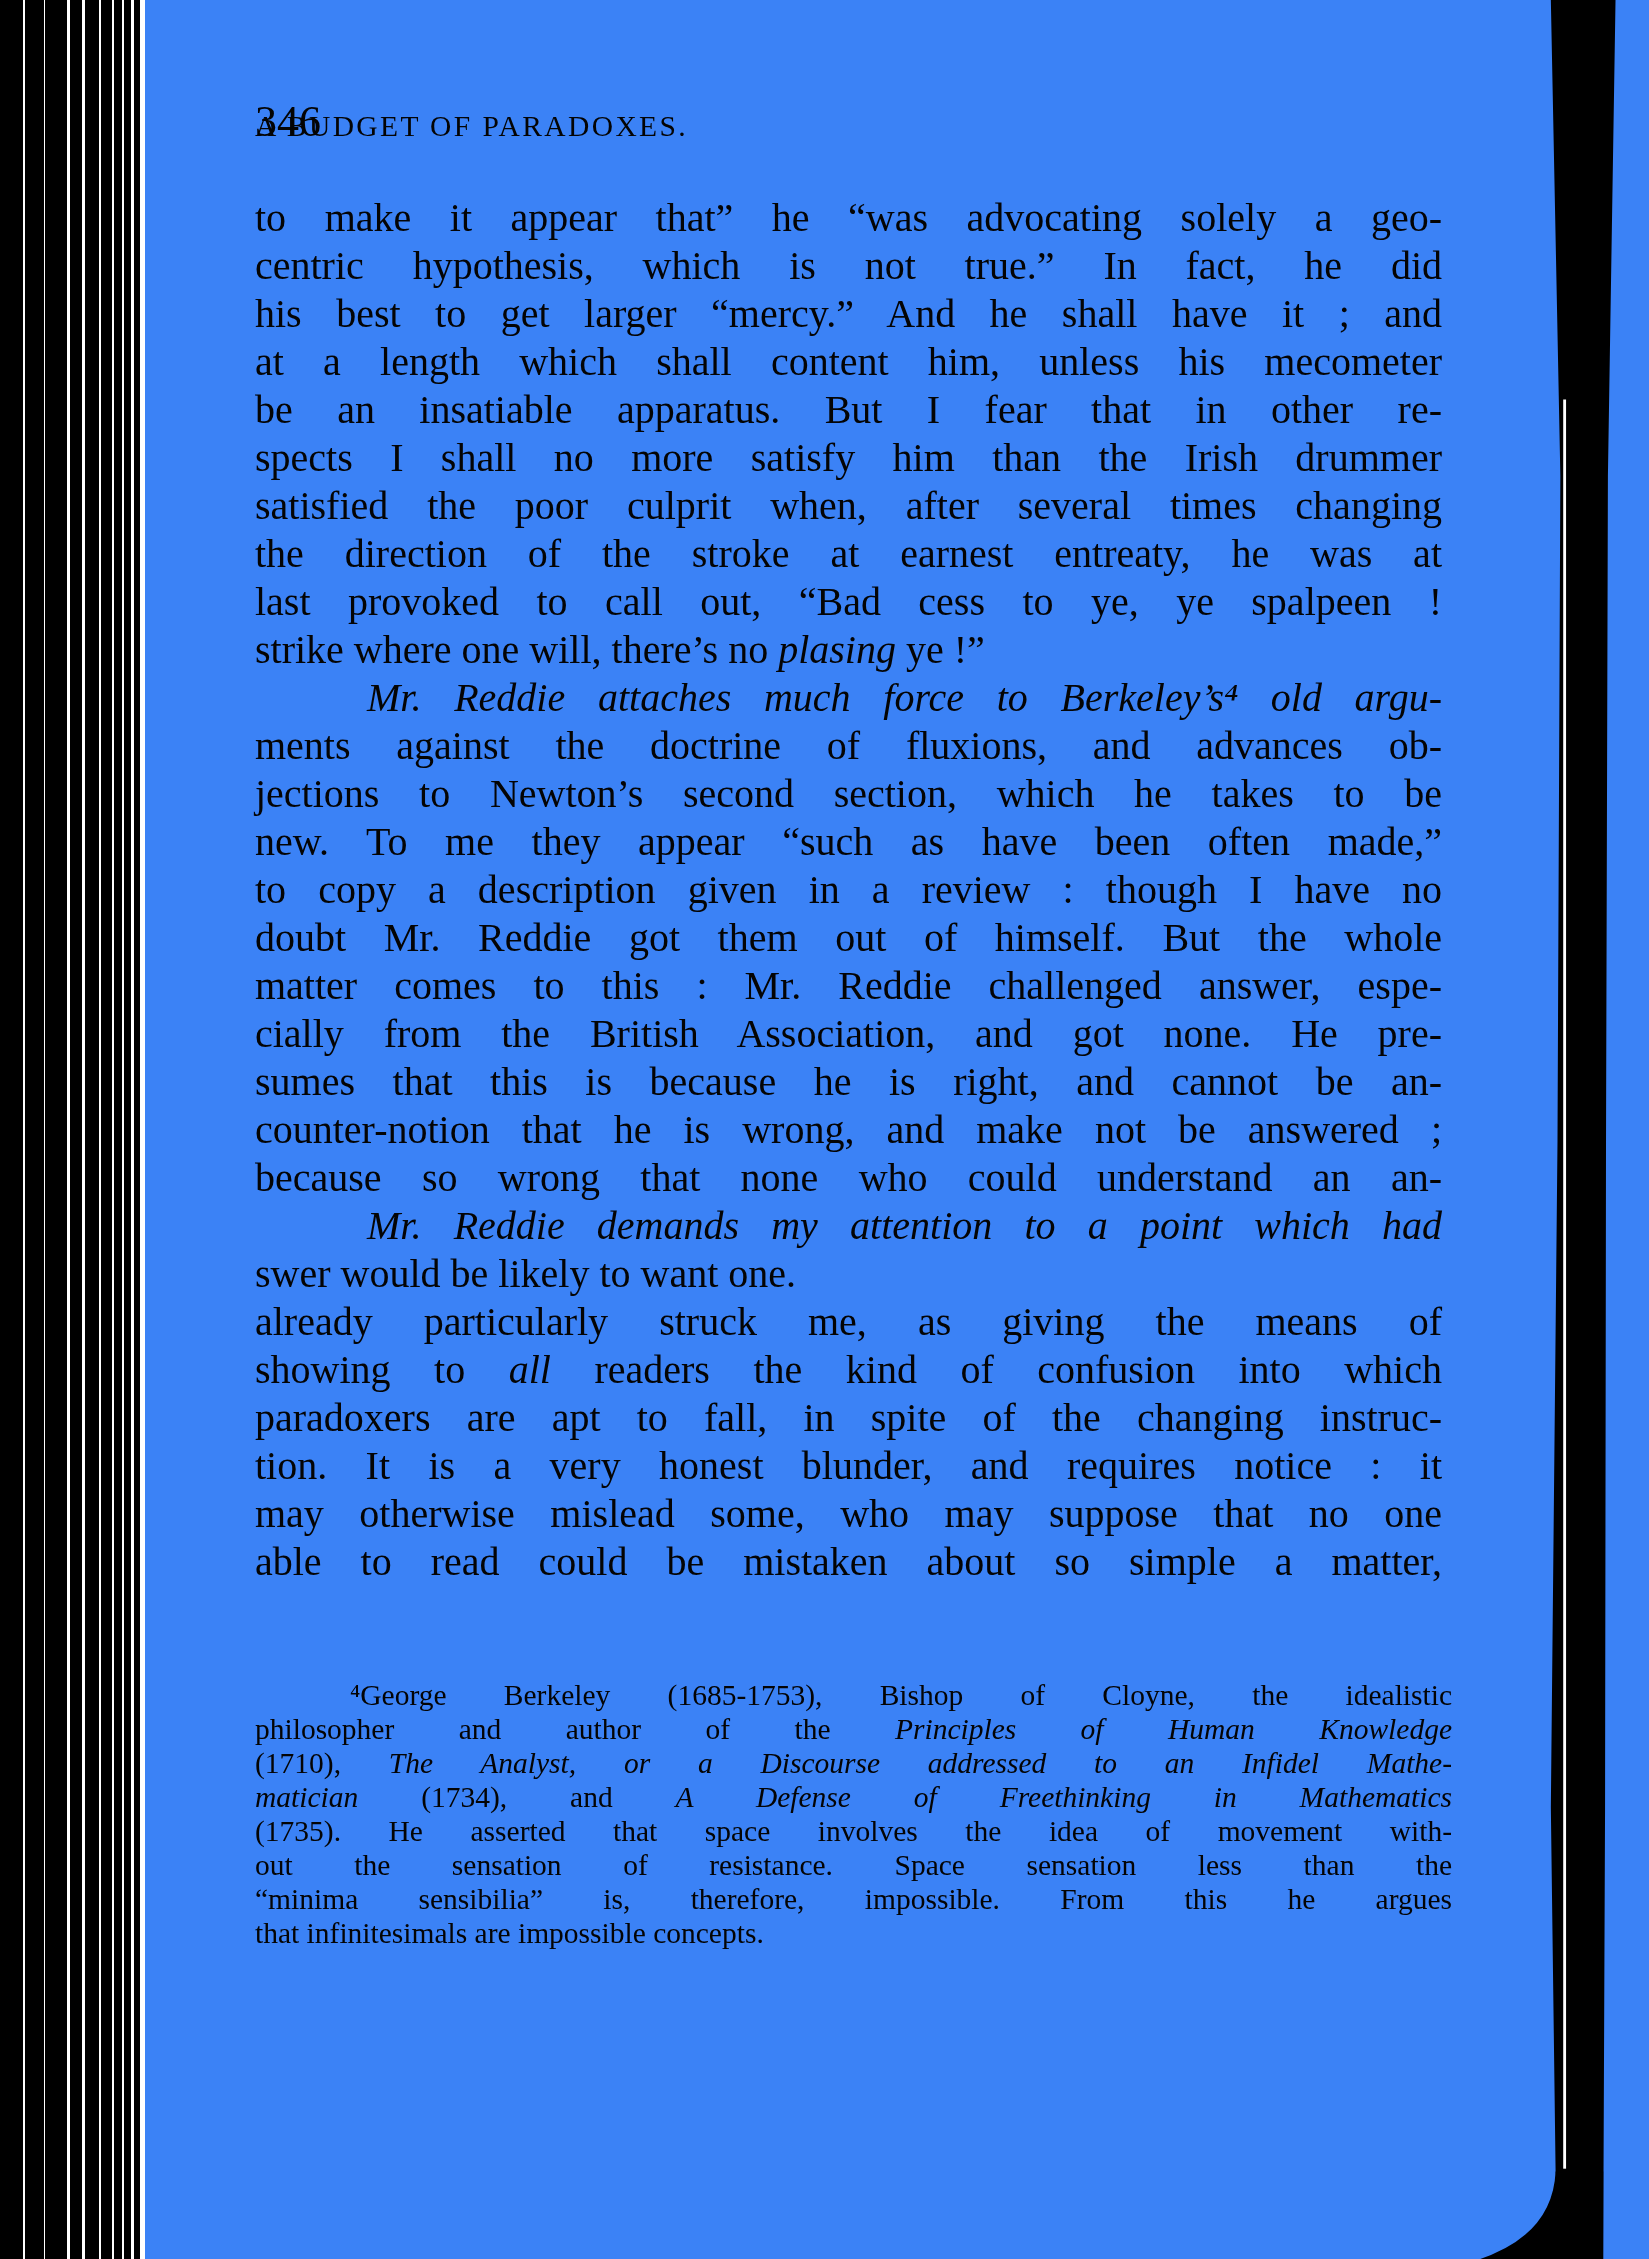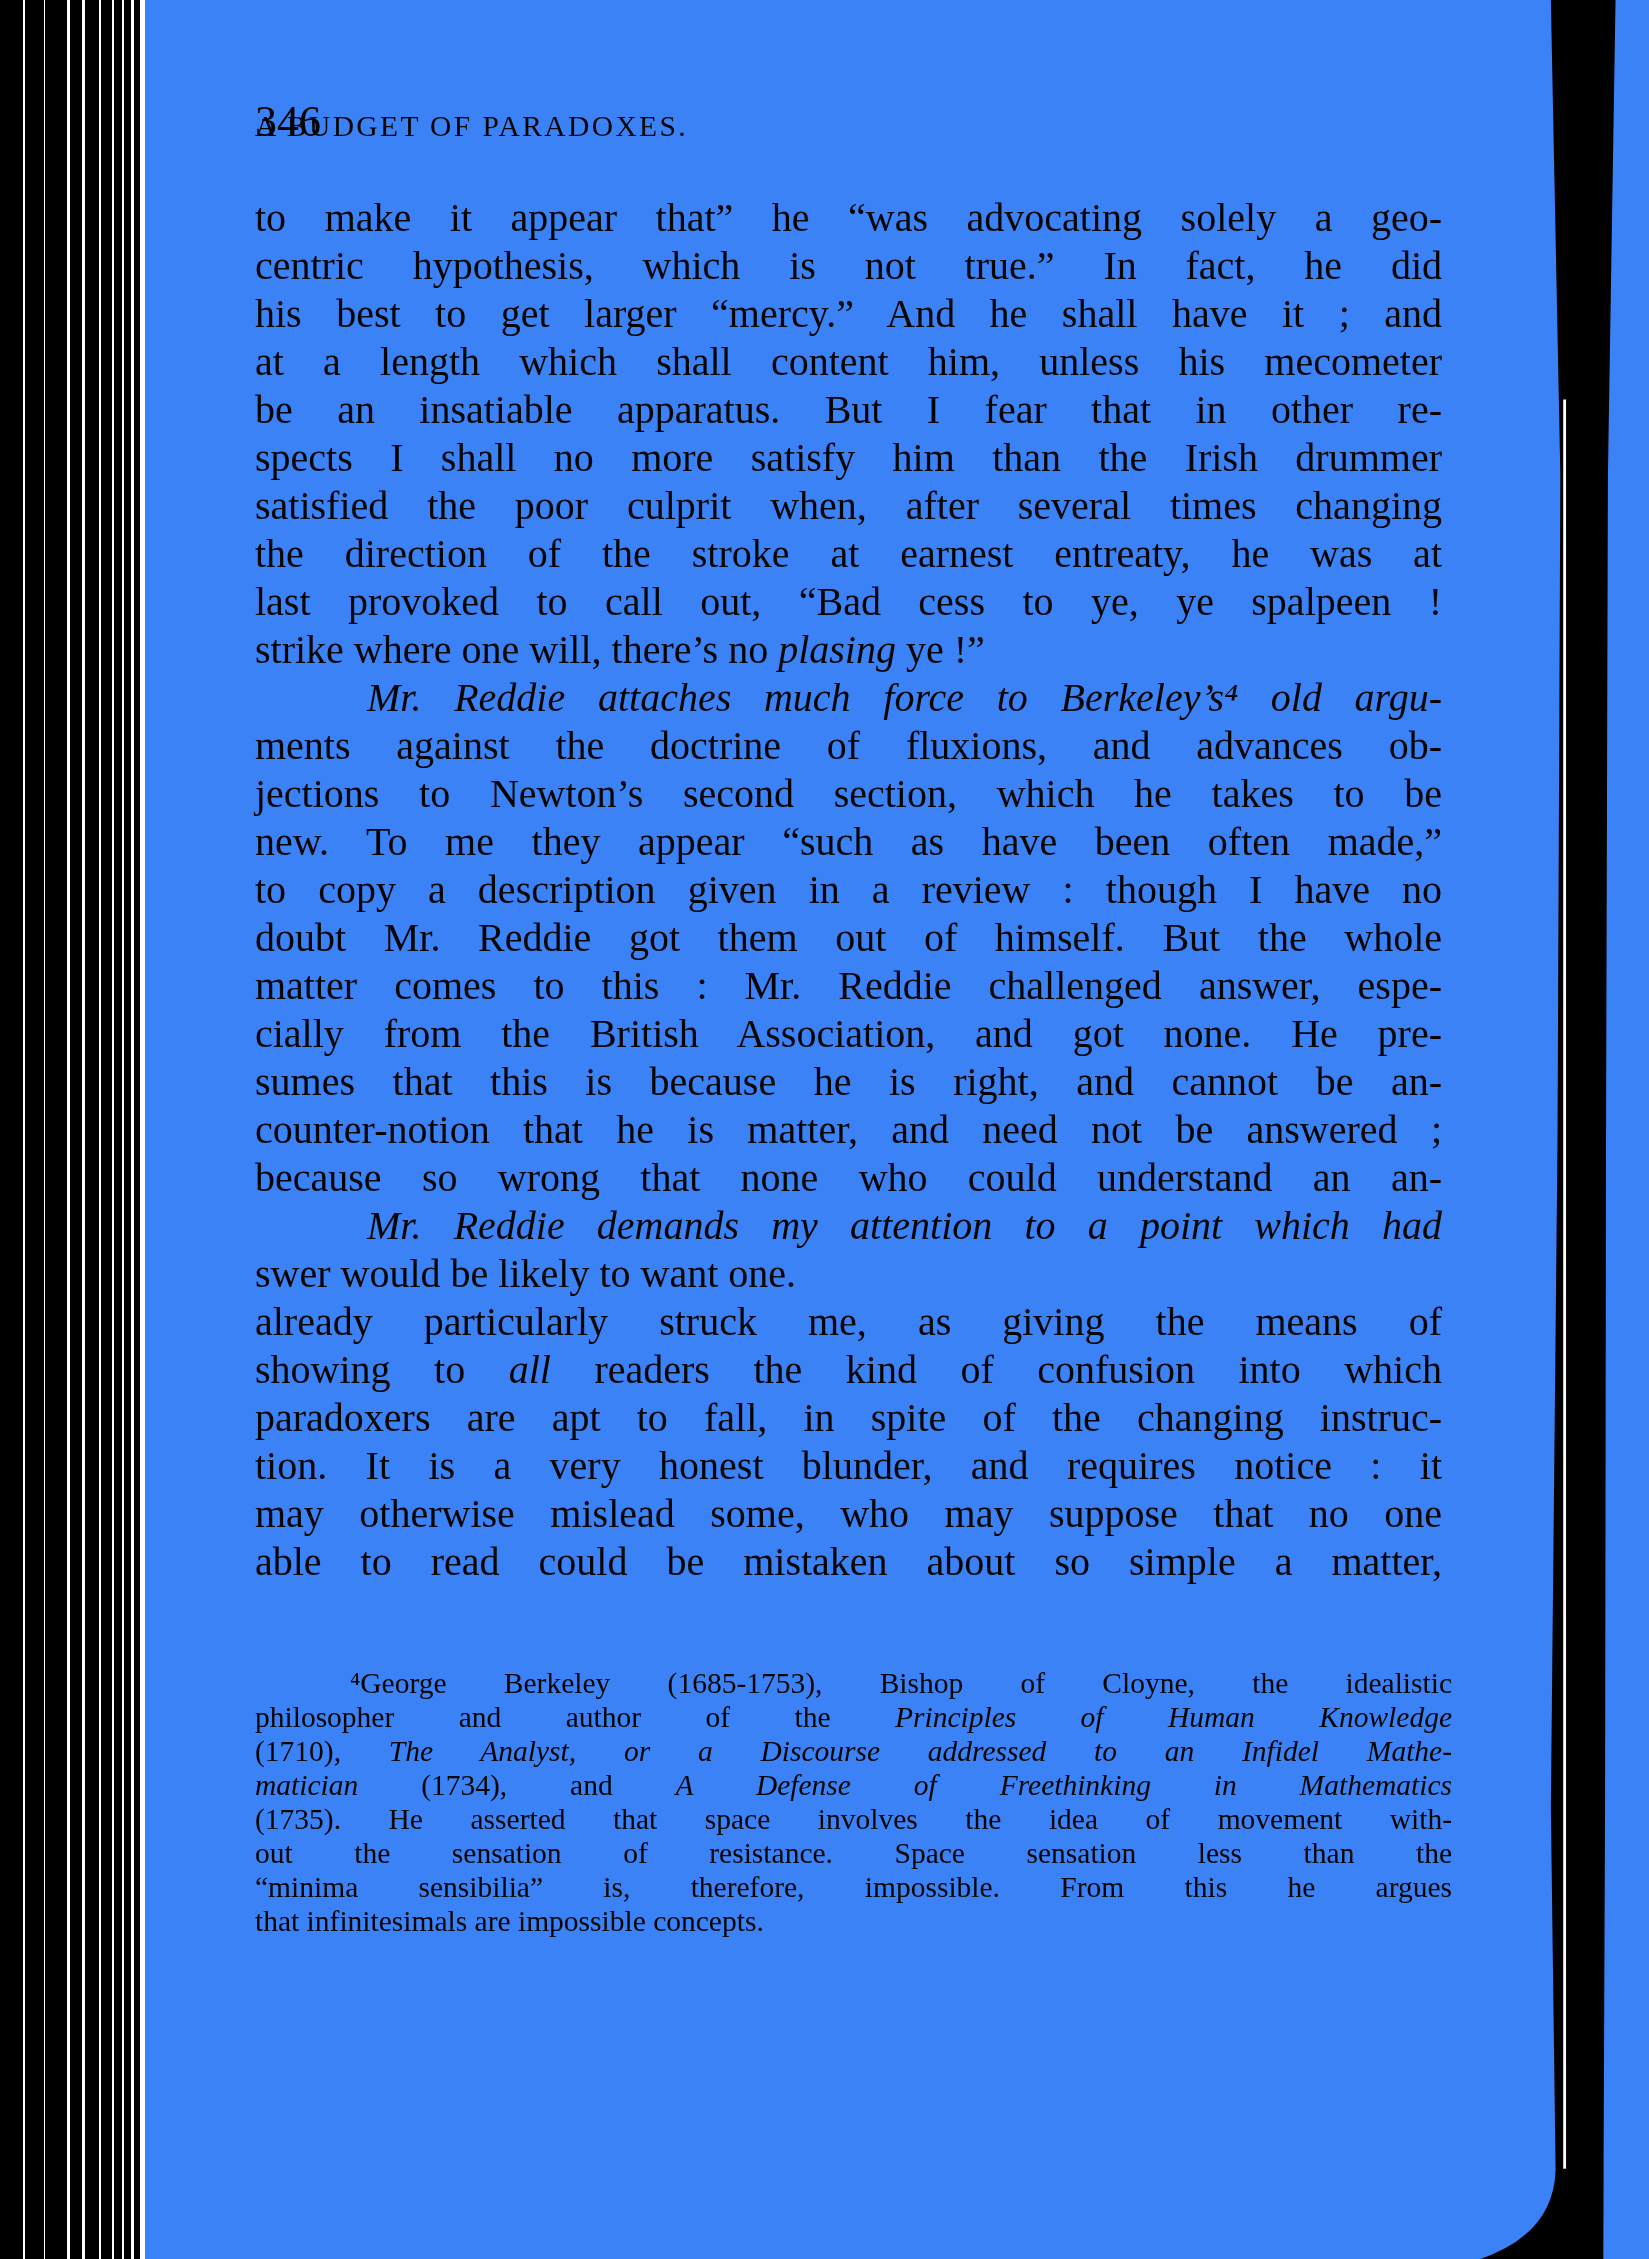--- a/index.html
+++ b/index.html
@@ -20,21 +20,21 @@
   .pagenum{position:absolute;left:0;top:0;font-size:44px;line-height:46px;}
   .runhead{
     position:absolute;left:0;right:0;top:11.4px;text-align:left;
     font-size:29.5px;line-height:32px;letter-spacing:2.4px;
   }
   .body{position:absolute;left:255px;top:194px;width:1187px;font-size:40px;line-height:48px;}
   .line{text-align:justify;text-align-last:justify;}
   .body .para-start{text-indent:112px;font-style:italic;}
   .para-end{text-align-last:left;}
   .footnote{position:absolute;left:255px;top:1666px;width:1197px;font-size:29.5px;line-height:34px;}
-  .footnote .para-start{text-indent:95px;}
+  .footnote .para-start{text-indent:95px;margin-top:12px;}
 </style>
 </head>
 <body>
 
 <div class="page">
 
   <div class="left-band"></div>
 
   <svg class="right-band" width="185" height="2260" viewBox="0 0 194 2376">
     <path d="M90,0 L158,0 L150,500 L148,1200 L147,1900 L145,2376 L105,2376 L95,2283 L90,1900 L97,1200 L100,500 Z" fill="#000"></path>
@@ -60,21 +60,21 @@
       <div class="line para-end">strike where one will, there’s no <i>plasing</i> ye !”</div>
       <div class="line para-start">Mr. Reddie attaches much force to Berkeley’s⁴ old argu-</div>
       <div class="line">ments against the doctrine of fluxions, and advances ob-</div>
       <div class="line">jections to Newton’s second section, which he takes to be</div>
       <div class="line">new.  To me they appear “such as have been often made,”</div>
       <div class="line">to copy a description given in a review : though I have no</div>
       <div class="line">doubt Mr. Reddie got them out of himself.  But the whole</div>
       <div class="line">matter comes to this :  Mr. Reddie challenged answer, espe-</div>
       <div class="line">cially from the British Association, and got none.  He pre-</div>
       <div class="line">sumes that this is because he is right, and cannot be an-</div>
-      <div class="line">counter-notion that he is matter, and need not be answered ;</div>
+      <div class="line">counter-notion that he is wrong, and make not be answered ;</div>
       <div class="line">because so wrong that none who could understand an an-</div>
       <div class="line para-start">Mr. Reddie demands my attention to a point which had</div>
       <div class="line para-end">swer would be likely to want one.</div>
       <div class="line">already particularly struck me, as giving the means of</div>
       <div class="line">showing to <i>all</i> readers the kind of confusion into which</div>
       <div class="line">paradoxers are apt to fall, in spite of the changing instruc-</div>
       <div class="line">tion.  It is a very honest blunder, and requires notice : it</div>
       <div class="line">may otherwise mislead some, who may suppose that no one</div>
       <div class="line">able to read could be mistaken about so simple a matter,</div>
     </div>

